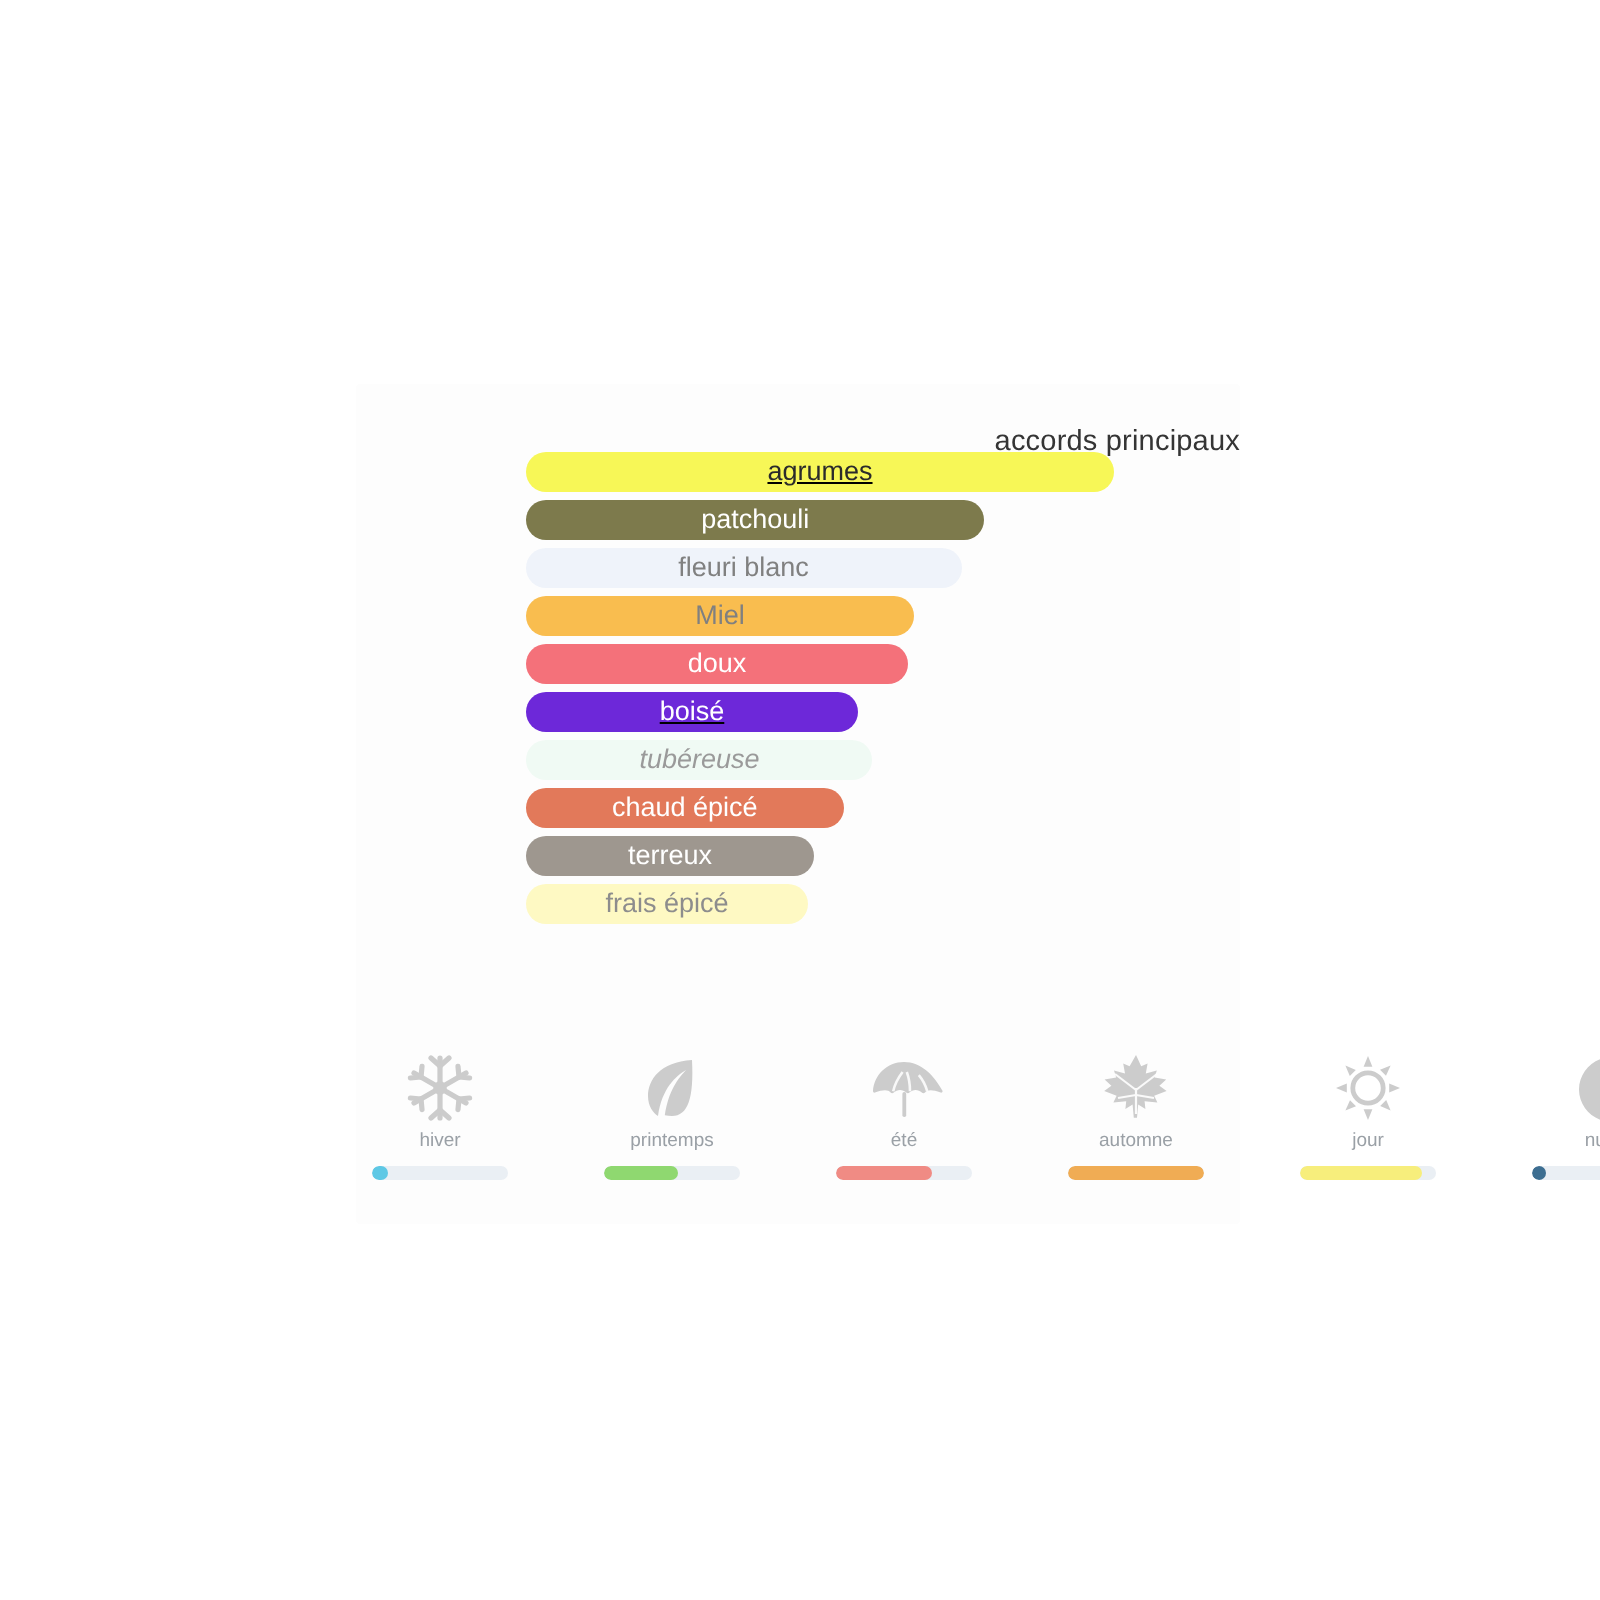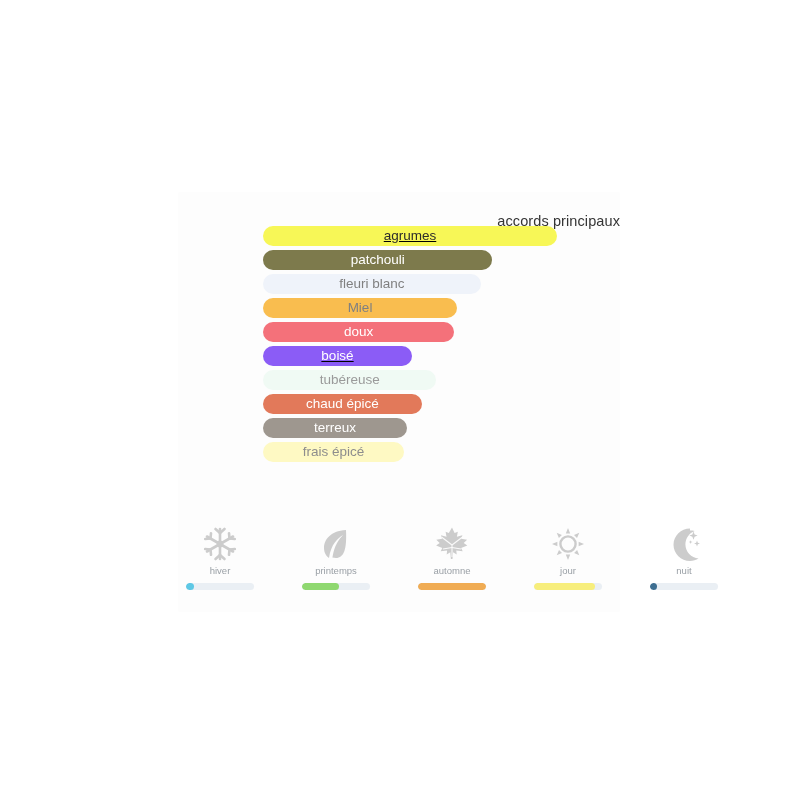--- a/index.html
+++ b/index.html
@@ -162,26 +162,26 @@
           <div class="bar" style="width: 194.04px; background: rgb(249, 189, 79);">
             <span class="bar-label" style="color: rgb(128, 128, 128);">Miel</span>
           </div>
         </div>
         <div class="bar-row">
           <div class="bar" style="width: 191.1px; background: rgb(244, 113, 122);">
             <span class="bar-label" style="color: rgb(255, 255, 255);">doux</span>
           </div>
         </div>
         <div class="bar-row">
-          <div class="bar" style="width: 149px; background: #8b5cf6; text-decoration: underline;">
+          <div class="bar" style="width: 166px; background: #6d28d9; text-decoration: underline;">
             <span class="bar-label" style="color: rgb(255, 255, 255);">boisé</span>
           </div>
         </div>
         <div class="bar-row">
-          <div class="bar" style="width: 173.46px; background: rgb(240, 250, 244);">
+          <div class="bar" style="width: 173.46px; background: rgb(240, 250, 244); font-style: italic;">
             <span class="bar-label" style="color: rgb(154, 154, 154);">tubéreuse</span>
           </div>
         </div>
         <div class="bar-row">
           <div class="bar" style="width: 158.76px; background: rgb(226, 121, 90);">
             <span class="bar-label" style="color: rgb(255, 255, 255);">chaud épicé</span>
           </div>
         </div>
         <div class="bar-row">
           <div class="bar" style="width: 144.06px; background: rgb(158, 151, 143);">
@@ -231,20 +231,35 @@
             </svg>
           </span>
           <div class="facet-label">printemps</div>
           <div class="facet-track">
             <div class="facet-fill" style="width: 55%; background: rgb(143, 216, 112);"></div>
           </div>
         </div>
         <div class="facet">
           <span class="facet-icon">
             <svg viewBox="0 0 40 40">
+              <path d="M20 7C11.5 7 5 13.5 4.5 21.5c0 .6.5 1 1 .8 4-1.6 6.6-1.6 7.8 0 .4.5 1.2.5 1.6 0 1.6-1.8 4.6-1.8 6.2 0 .4.5 1.2.5 1.6 0 1.6-1.8 4.6-1.8 6.2 0 .4.5 1.2.5 1.6 0 1.2-1.6 3.8-1.6 7.8 0 .5.2 1-.2 1-.8C35 13.5 28.5 7 20 7z" fill="#cccccc"></path>
+              <path d="M19.3 12C17 15 15.4 18 14.6 21.6" stroke="#ffffff" stroke-width="1.3" fill="none" opacity="0.85"></path>
+              <path d="M21.4 12c1.1 3 1.6 6.2 1.6 9.6" stroke="#ffffff" stroke-width="1.3" fill="none" opacity="0.85"></path>
+              <path d="M27.4 13.6c2 2.4 3.4 5 4.2 8" stroke="#ffffff" stroke-width="1.3" fill="none" opacity="0.85"></path>
+              <rect x="19.2" y="22" width="1.9" height="12.5" rx="0.9" fill="#cccccc"></rect>
+            </svg>
+          </span>
+          <div class="facet-label">été</div>
+          <div class="facet-track">
+            <div class="facet-fill" style="width: 70%; background: rgb(240, 139, 132);"></div>
+          </div>
+        </div>
+        <div class="facet">
+          <span class="facet-icon">
+            <svg viewBox="0 0 40 40">
               <path d="M20 3.5l2.6 5.6 3.2-1.3-.9 5 5.5-1.6-1.1 3.5 5.8 1-3.4 3.2 3.6 2.6-6.2 2.4 1.6 3.3-6.4-.6.4 3.9-3.6-2.2-.6 6.6h-1.6l-.6-6.6-3.6 2.2.4-3.9-6.4.6 1.6-3.3-6.2-2.4 3.6-2.6-3.4-3.2 5.8-1-1.1-3.5 5.5 1.6-.9-5 3.2 1.3z" fill="#cccccc"></path>
               <g stroke="#ffffff" stroke-width="1.1" opacity="0.9">
                 <line x1="20" y1="33" x2="20" y2="20"></line>
                 <line x1="20" y1="21" x2="9.5" y2="13"></line>
                 <line x1="20" y1="21" x2="30.5" y2="13"></line>
                 <line x1="20" y1="23.5" x2="11" y2="25"></line>
                 <line x1="20" y1="23.5" x2="29" y2="25"></line>
               </g>
             </svg>
           </span>

